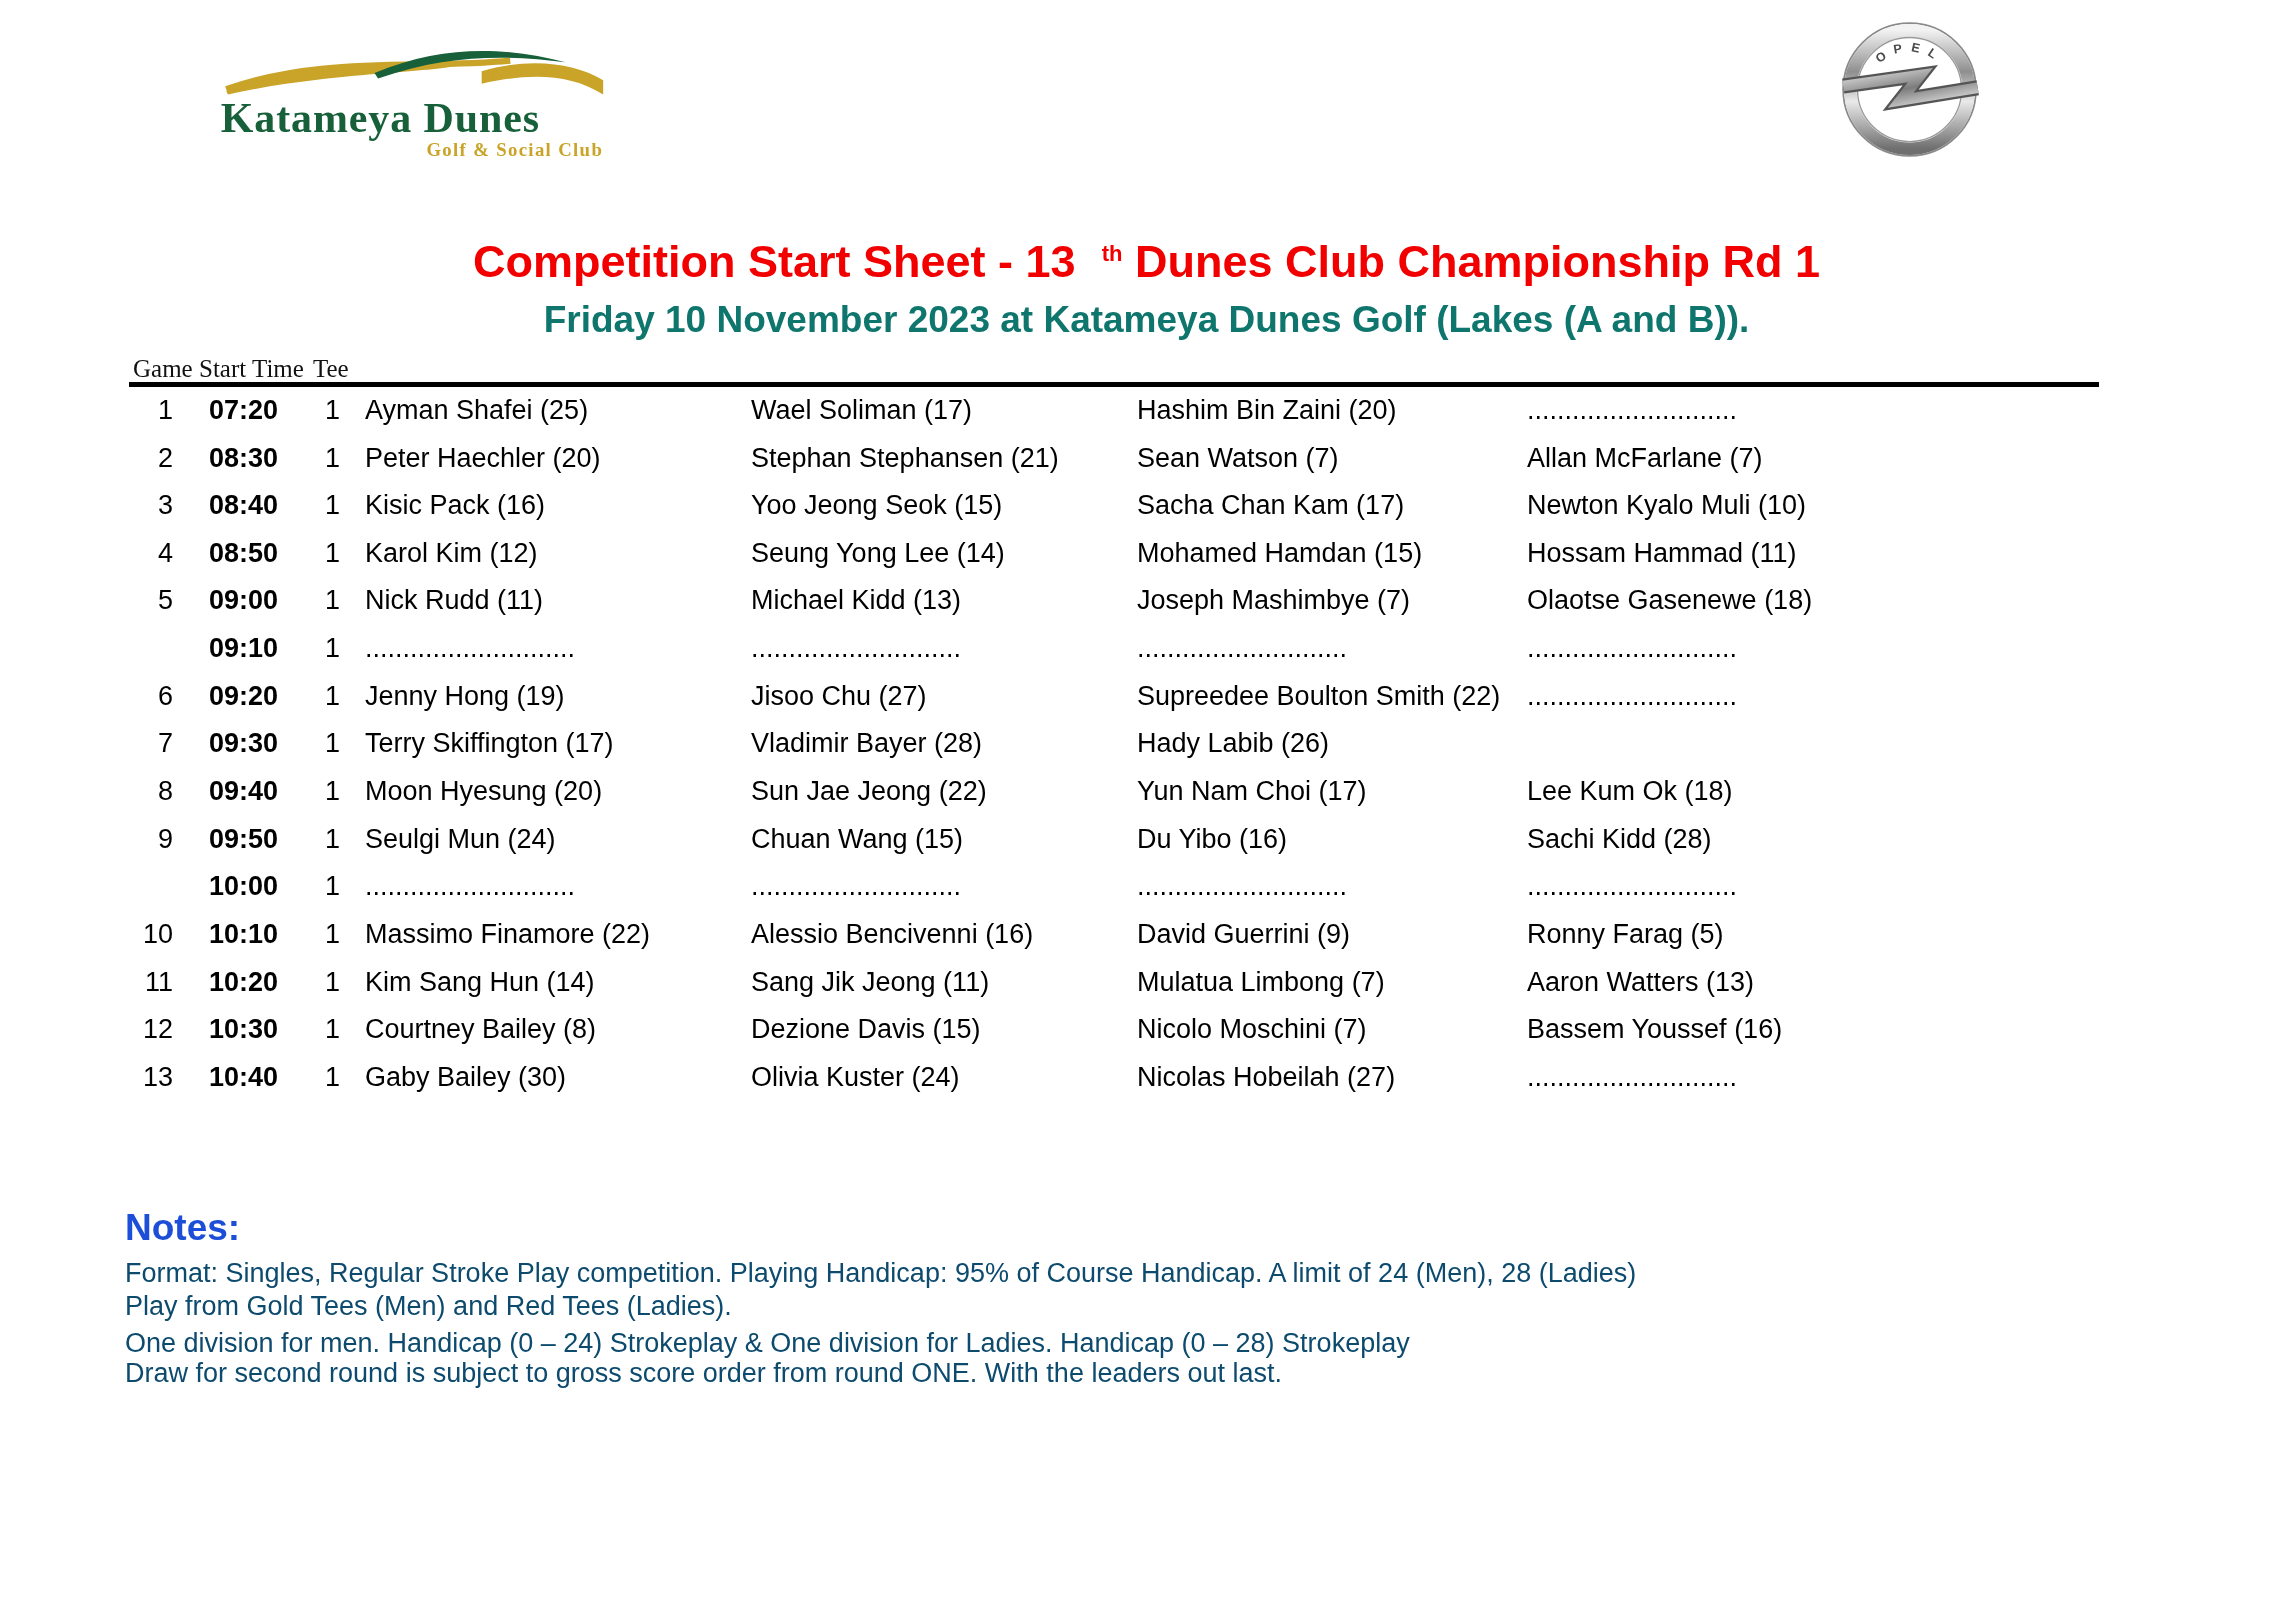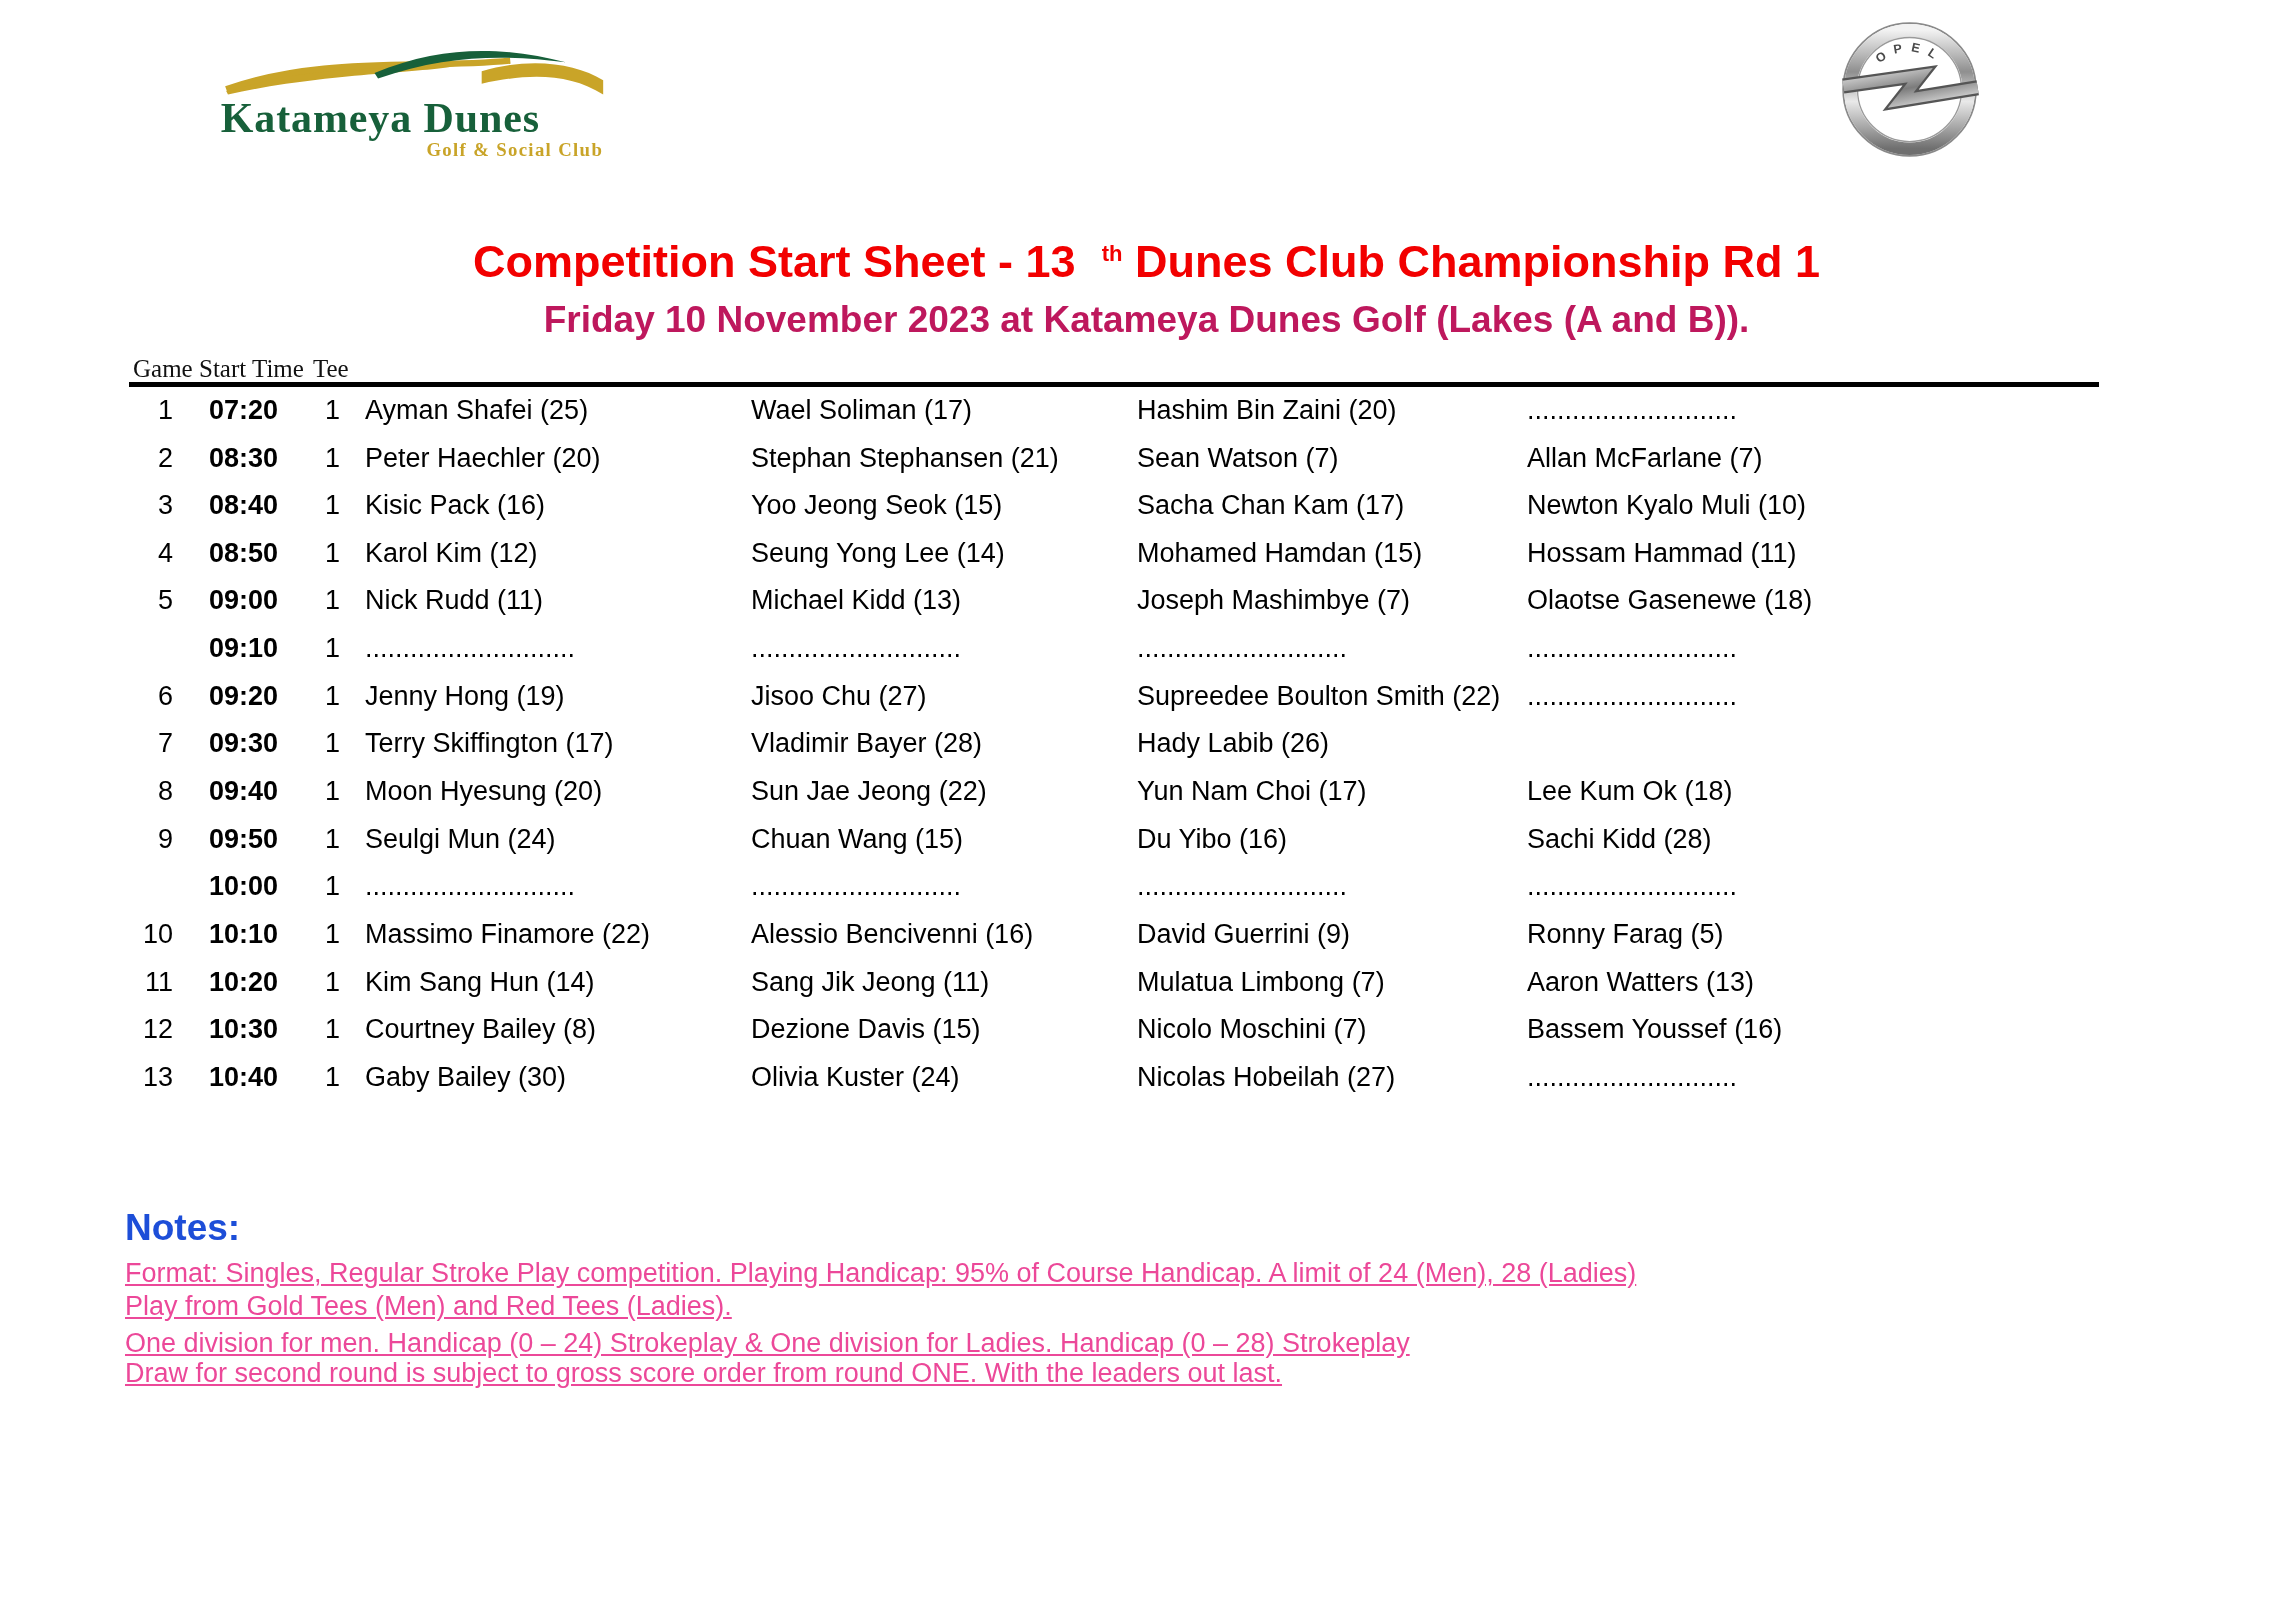--- a/index.html
+++ b/index.html
@@ -18,21 +18,21 @@
   #title {
     left: 0; top: 236px; width: 2293px;
     text-align: center;
     font-size: 45px; font-weight: bold;
     letter-spacing: 0px;
   }
   #title sup { font-size: 22px; vertical-align: 16px; margin-left: 26px; }
   #subtitle {
     left: 0; top: 299px; width: 2293px;
     text-align: center;
-    font-size: 37px; font-weight: bold; color: #be185d;
+    font-size: 37px; font-weight: bold; color: #0f766e;
   }
 
   
   .col-header {
     font-family: "Liberation Serif", serif;
     font-size: 25px; color: #111;
     top: 355px;
   }
   #hdr-game  { left: 133px; }
   #hdr-time  { left: 199px; }
@@ -58,23 +58,22 @@
   .cell.p3   { left: 1137px; }
   .cell.p4   { left: 1527px; }
 
   
   #notes-heading {
     left: 125px; top: 1207px;
     font-size: 37px; font-weight: bold; color: #1d4ed8;
   }
   .note-line {
     left: 125px;
-    font-size: 27px; color: #ec4899;
+    font-size: 27px; color: #0c4a6e;
     white-space: nowrap;
-    text-decoration: underline;
   }
   #note-line1 { top: 1258px; }
   #note-line2 { top: 1291px; }
   #note-line3 { top: 1328px; }
   #note-line4 { top: 1358px; }
 
   
   #club-logo { left: 215px; top: 32px; }
   #opel-logo { left: 1836px; top: 16px; }
 </style>

